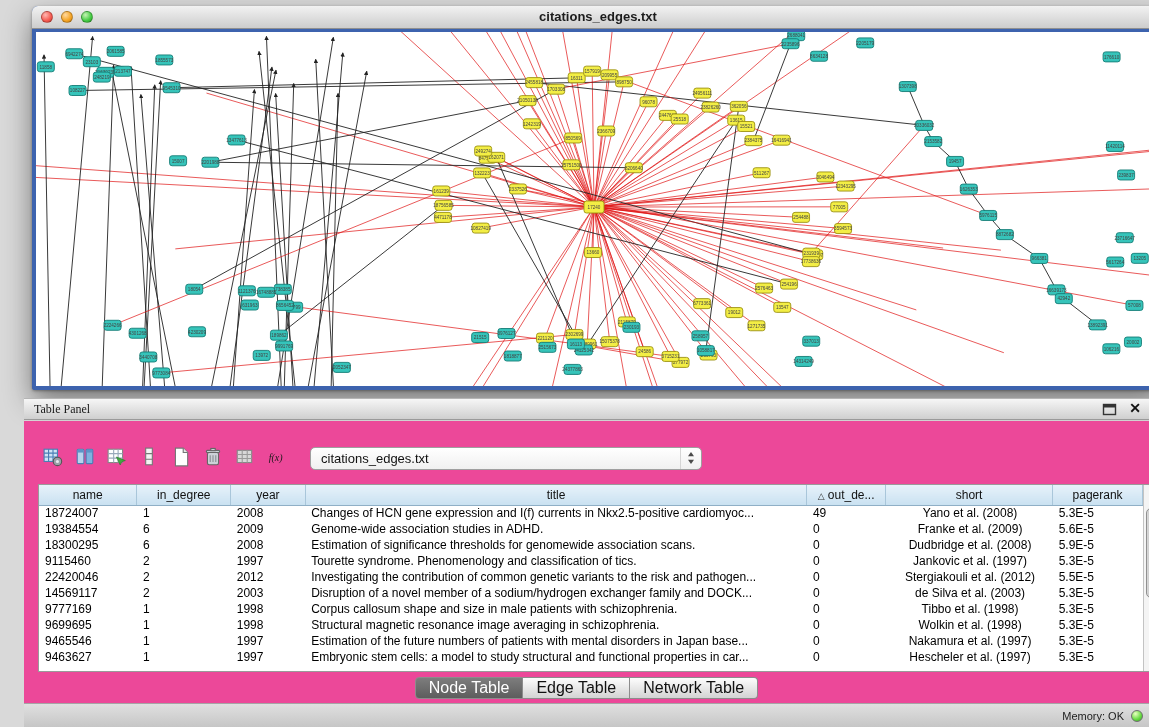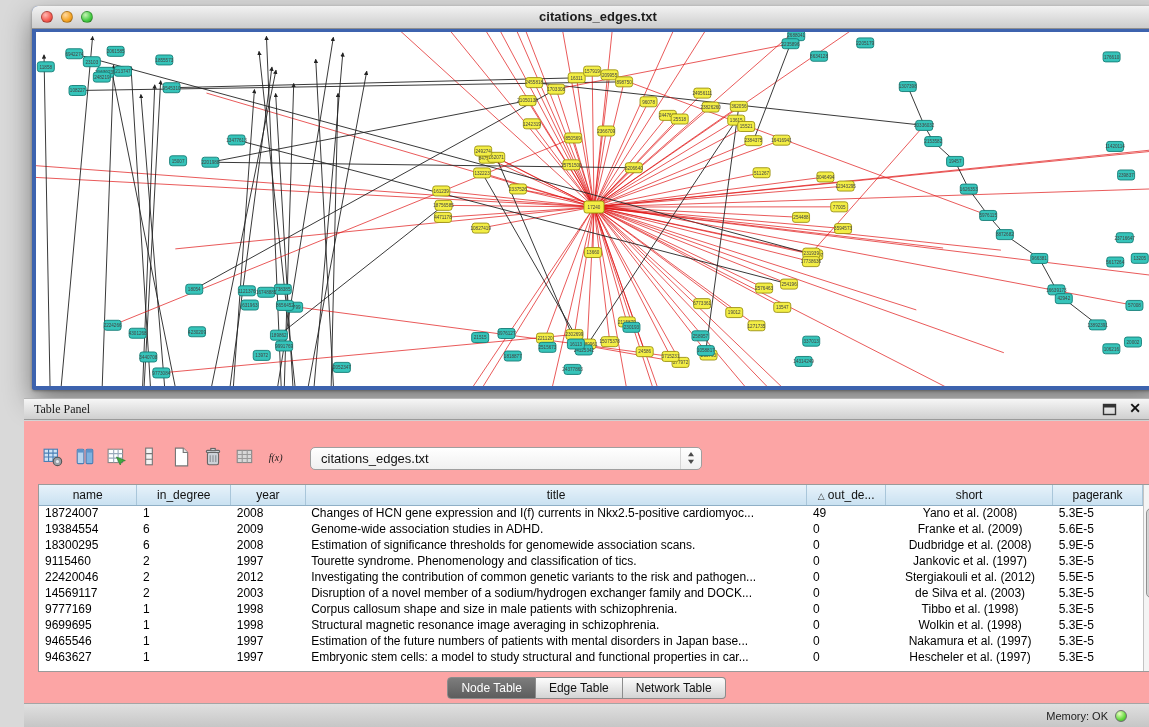--- a/index.html
+++ b/index.html
@@ -50,21 +50,21 @@
     box-sizing:border-box;font-size:12px;color:#1a1a1a;font-family:Liberation Serif, serif;
   }
   .tp-header .tp-title{position:absolute;left:10px;top:3px;}
   .tp-icons{position:absolute;right:8px;top:2px;display:flex;gap:12px;align-items:center;}
   .tp-float{width:15px;height:15px;display:inline-block;cursor:default;}
   .tp-close{font-size:14px;font-weight:bold;color:#111;line-height:16px;cursor:default;}
 
   
   .panel-body{
     position:absolute;left:0;top:421px;width:100%;height:282px;
-    background:#fca5a5;
+    background:#ec4899;
   }
   .toolbar{position:absolute;left:14px;top:22px;height:30px;display:flex;align-items:center;}
   .tb-btn{
     width:30px;height:26px;border:none;background:transparent;margin-right:2px;
     display:flex;align-items:center;justify-content:center;padding:0;
   }
   .tb-btn svg{width:20px;height:20px;}
   .combo{
     margin-left:16px;width:392px;height:23px;box-sizing:border-box;
     border:1px solid #9f9f9f;border-radius:5px;
@@ -101,34 +101,34 @@
   }
   .vthumb{
     position:absolute;left:2px;right:2px;top:23px;height:90px;border-radius:6px;
     background:linear-gradient(to right,#d9d9d9,#ababab);
     border:1px solid #909090;box-sizing:border-box;
   }
 
   
   .tabs{position:absolute;left:0;right:0;top:256px;display:flex;justify-content:center;}
   .tab{
-    height:20px;line-height:20px;padding:0 13px;font-size:12px;color:#111;
+    height:20px;line-height:20px;padding:0 13px;font-size:16px;color:#111;
     background:linear-gradient(#fdfdfd,#d3d3d3);
     border:1px solid #8c8c8c;border-left:none;cursor:default;
   }
   .tab:first-child{border-left:1px solid #8c8c8c;border-radius:4px 0 0 4px;}
   .tab:last-child{border-radius:0 4px 4px 0;}
   .tab.active{background:linear-gradient(#7d7d7d,#5d5d5d);color:#fff;}
 
   
   .statusbar{
     position:absolute;left:0;top:703px;width:100%;height:24px;box-sizing:border-box;
     background:linear-gradient(#e0e0e0,#c6c6c6);border-top:1px solid #a5a5a5;
     display:flex;align-items:center;justify-content:flex-end;gap:7px;
-    padding-right:22px;font-size:11px;color:#222;
+    padding-right:6px;font-size:11px;color:#222;
   }
   .mem-dot{
     width:12px;height:12px;border-radius:50%;box-sizing:border-box;
     background:radial-gradient(circle at 35% 28%,#e9ffc0,#63d93e 60%,#3b9f2e);
     border:1px solid #6f6f6f;
   }
 </style>
 </head>
 <body>
 

